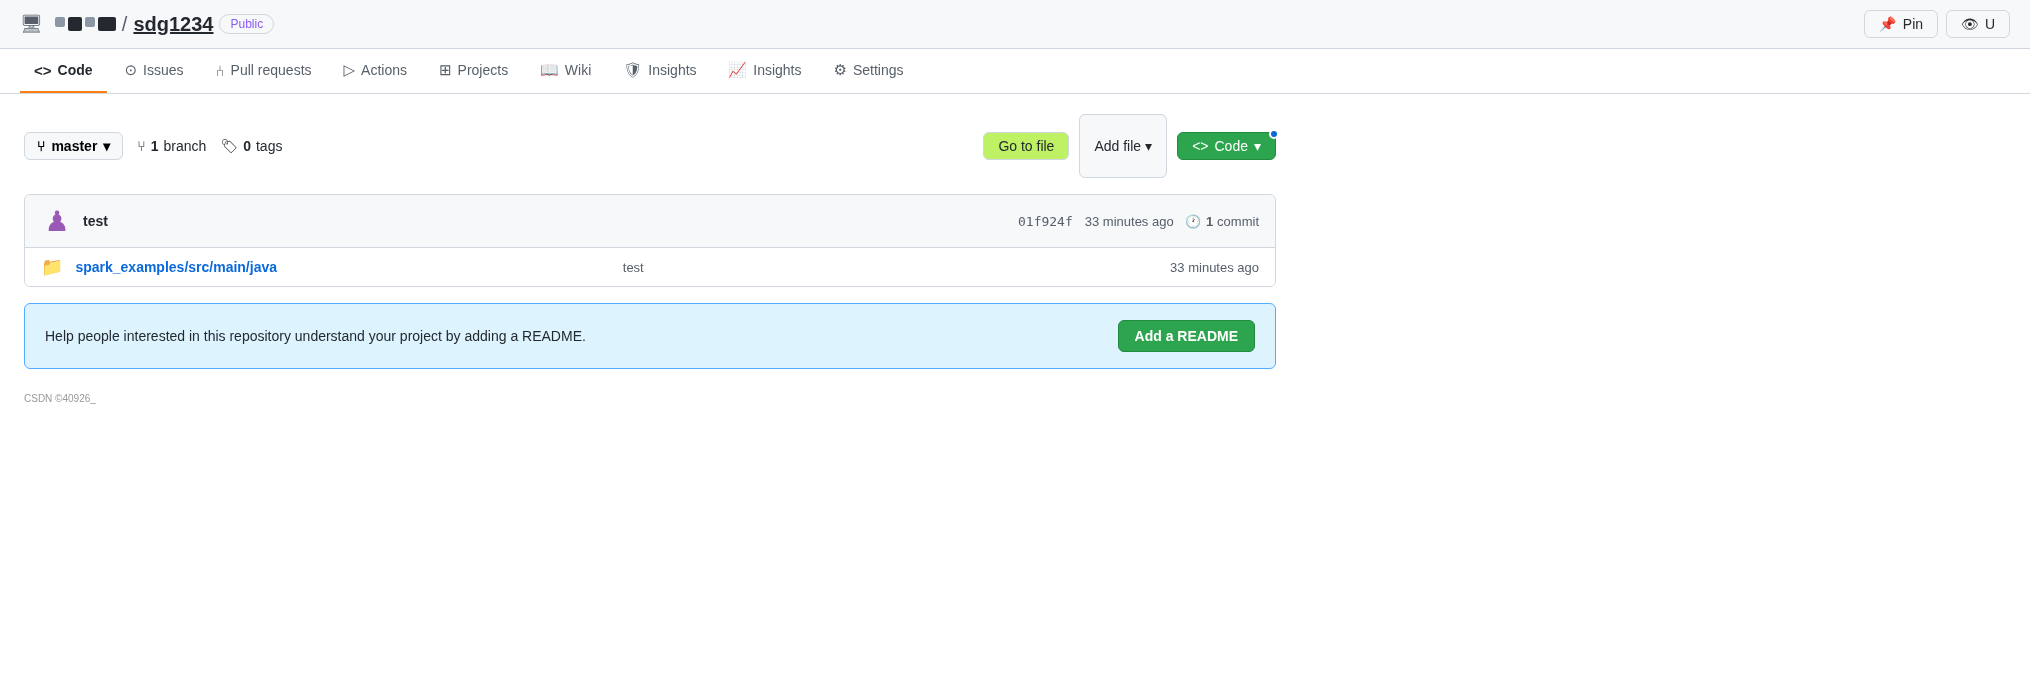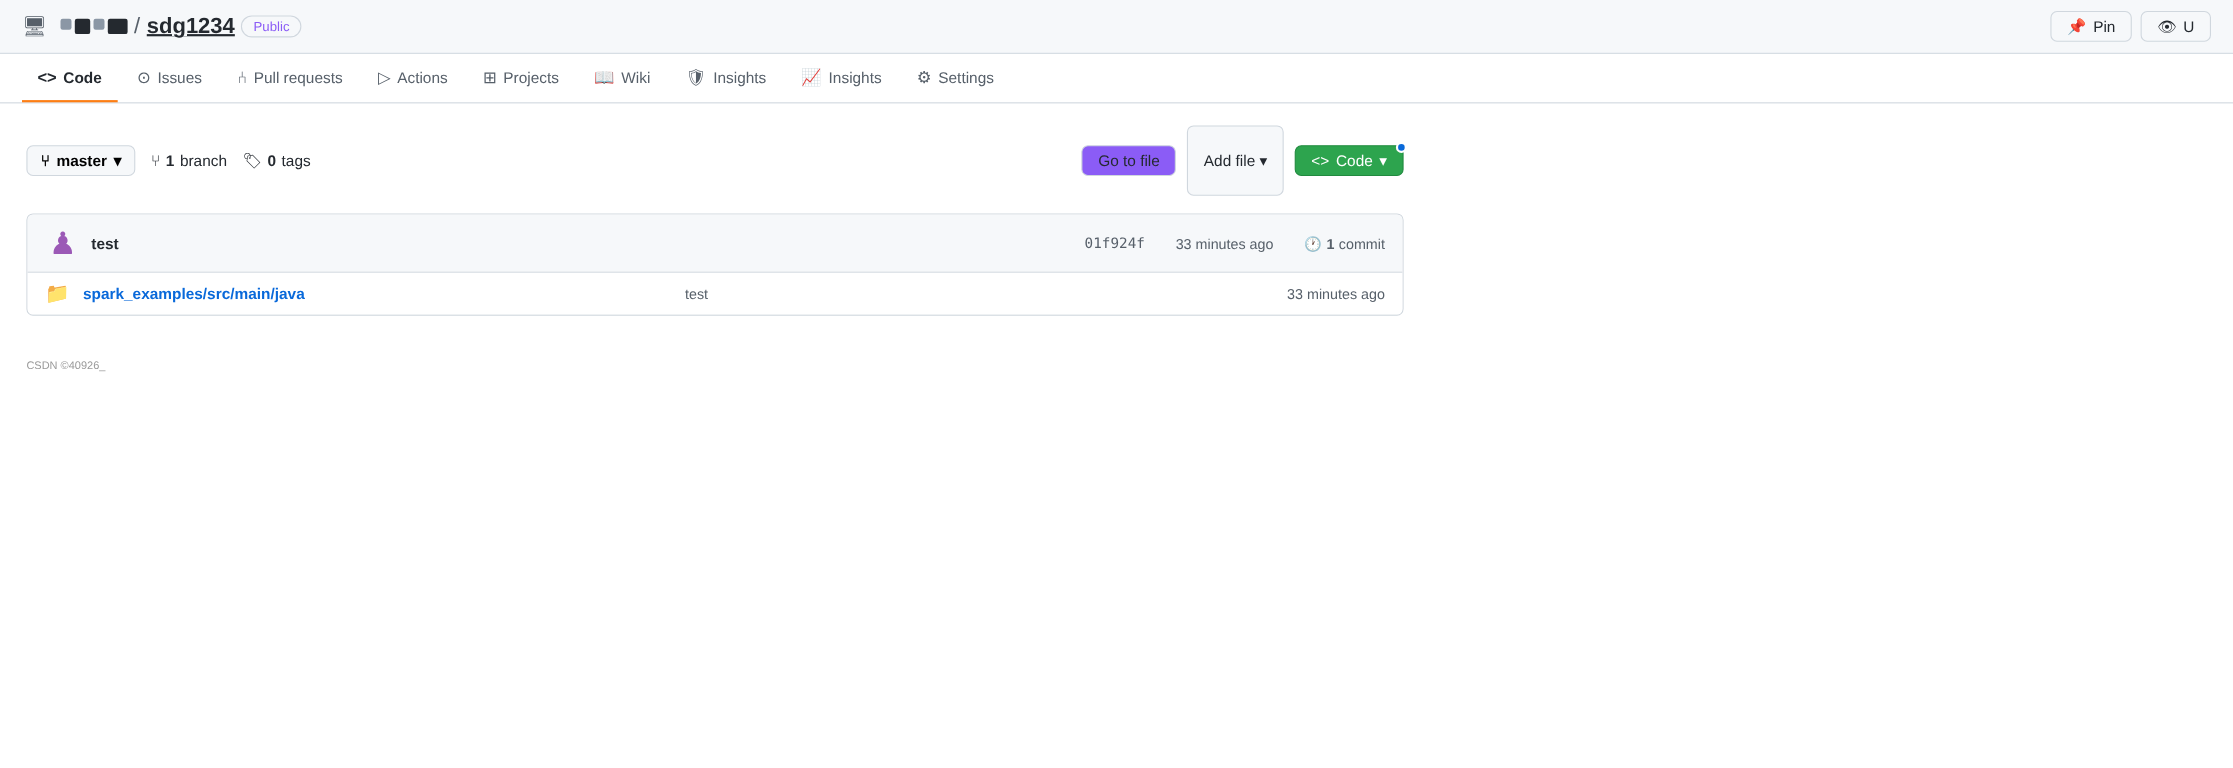--- a/index.html
+++ b/index.html
@@ -161,21 +161,21 @@
     .toolbar-right {
       margin-left: auto;
       display: flex;
       align-items: center;
       gap: 10px;
     }
     .btn-go-file {
       padding: 5px 14px;
       border: 1px solid #d0d7de;
       border-radius: 6px;
-      background: #8b5cf6;
+      background: #bef264;
       font-size: 14px;
       cursor: pointer;
       font-weight: 500;
       color: #24292f;
     }
     .btn-add-file {
       display: flex;
       align-items: center;
       gap: 4px;
       padding: 23px 14px;
@@ -239,21 +239,21 @@
     }
     .commit-msg {
       font-size: 14px;
       font-weight: 600;
       color: #24292f;
       flex: 1;
     }
     .commit-meta {
       display: flex;
       align-items: center;
-      gap: 28px;
+      gap: 12px;
       color: #57606a;
       font-size: 13px;
     }
     .commit-hash {
       font-family: monospace;
       font-size: 13px;
       color: #57606a;
     }
     .commit-link-icon {
       display: flex;
@@ -452,16 +452,20 @@
     </div>
 
     <div class="file-row">
       <span class="file-icon">📁</span>
       <a class="file-name">spark_examples/src/main/java</a>
       <span class="file-commit-msg">test</span>
       <span class="file-time">33 minutes ago</span>
     </div>
   </div>
 
+  <div class="readme-banner">
+    <span class="readme-text">Help people interested in this repository understand your project by adding a README.</span>
+    <button class="btn-add-readme">Add a README</button>
+  </div>
 
 </div>
 
 <div class="watermark">CSDN ©40926_</div>
 
 </body></html>

